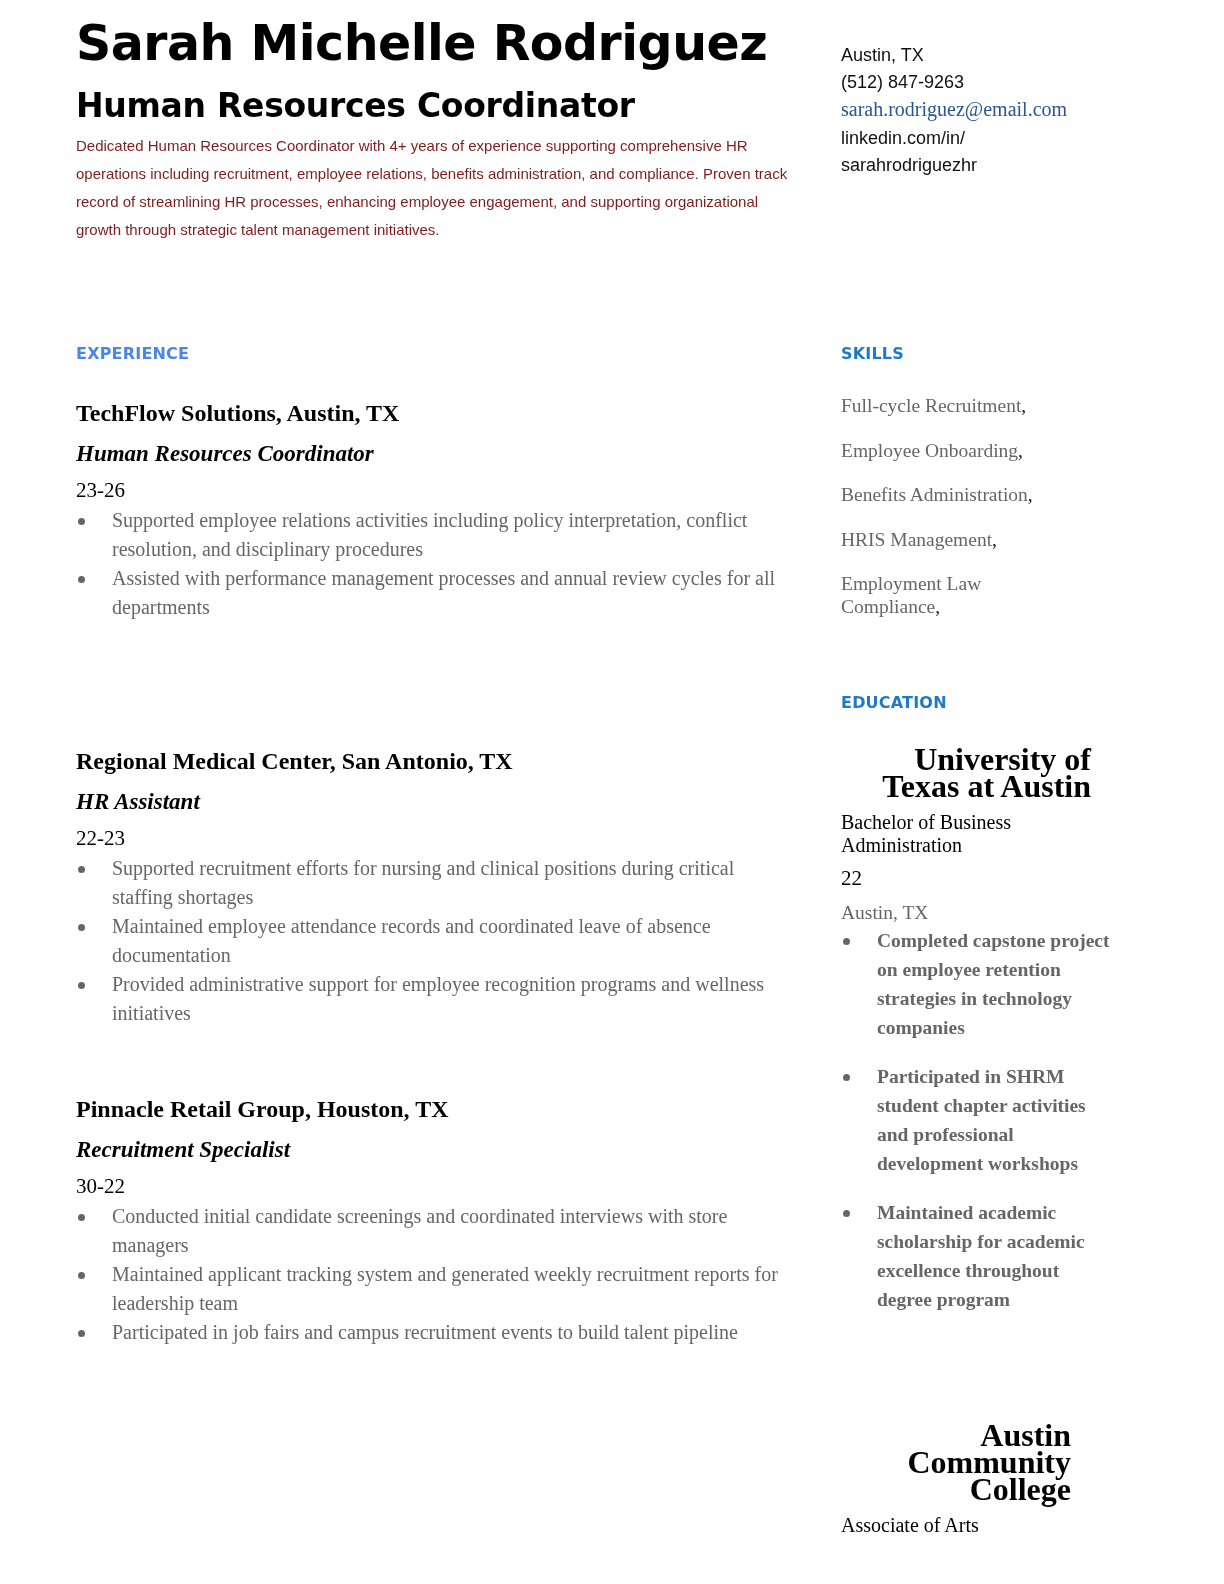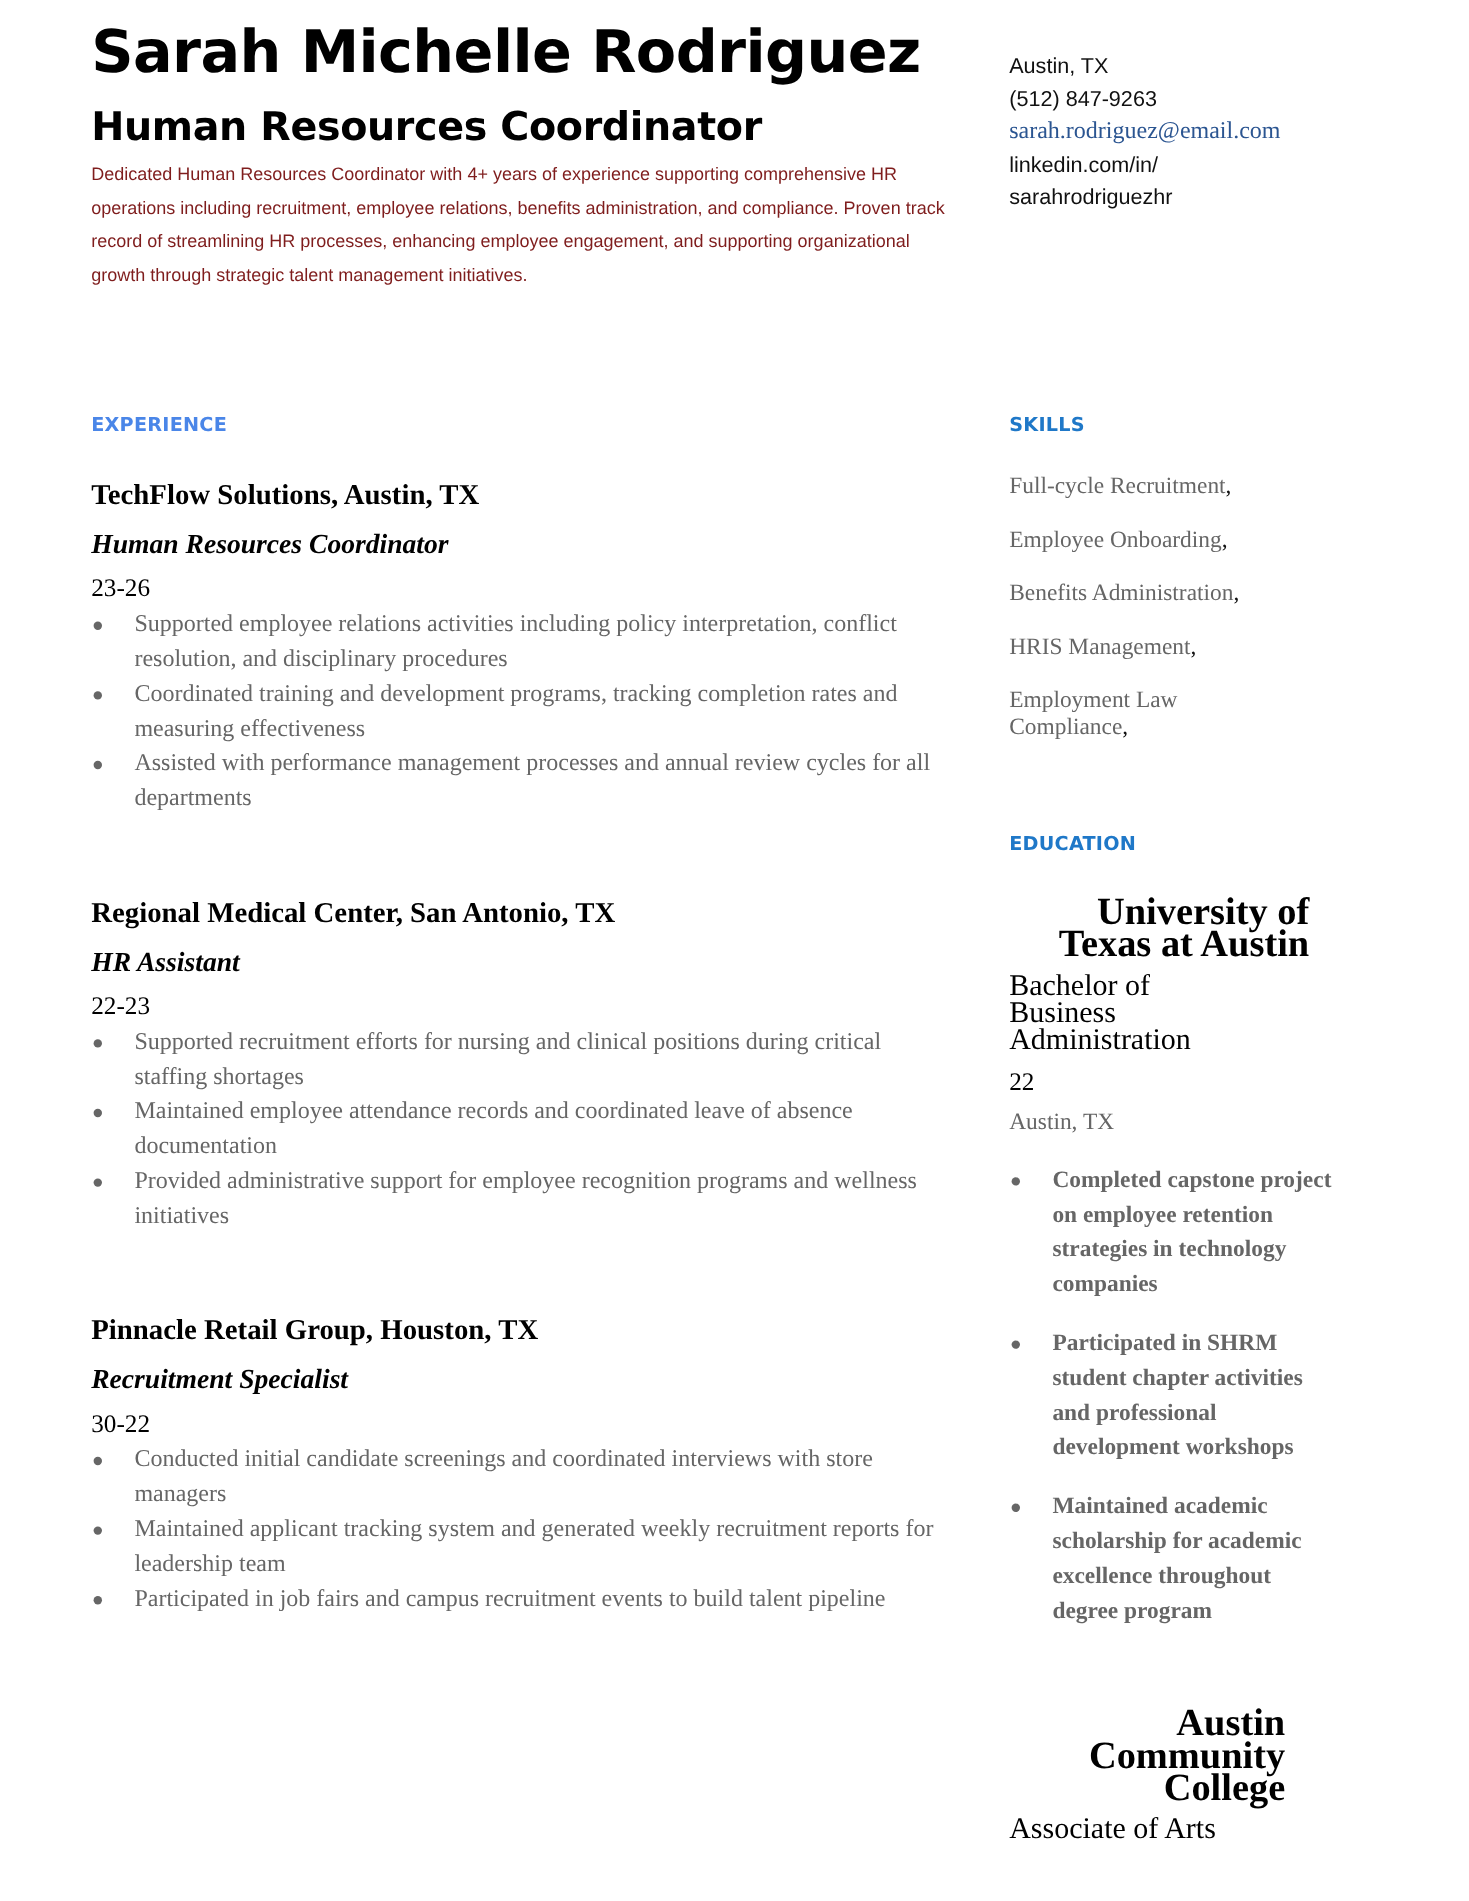--- a/index.html
+++ b/index.html
@@ -112,38 +112,38 @@
     .edu { position: absolute; left: 0; width: 275px; }
     .edu-school {
       font-family: "Liberation Serif", "DejaVu Serif", serif;
       font-weight: 700;
       font-size: 32px;
       line-height: 27px;
       text-align: right;
     }
     .edu-degree {
       font-family: "Liberation Serif", "DejaVu Serif", serif;
-      font-size: 25px;
+      font-size: 20px;
       line-height: 22.5px;
       margin-top: 11px;
     }
     .edu-year {
       font-family: "Liberation Serif", "DejaVu Serif", serif;
       font-size: 21px;
       line-height: 26px;
       margin-top: 9px;
     }
     .edu-location {
       font-family: "Liberation Serif", "DejaVu Serif", serif;
       font-size: 19.5px;
       line-height: 26px;
       color: #666666;
       margin-top: 9px;
     }
-    .edu-bullets { list-style: none; margin-top: 20px; }
+    .edu-bullets { list-style: none; }
     .edu-bullets li {
       position: relative;
       padding-left: 36px;
       font-family: "Liberation Serif", "DejaVu Serif", serif;
       font-weight: 700;
       font-size: 19.5px;
       line-height: 29px;
       color: #666666;
       margin-bottom: 20px;
     }
@@ -164,21 +164,20 @@
     <p class="summary">Dedicated Human Resources Coordinator with 4+ years of experience supporting comprehensive HR operations including recruitment, employee relations, benefits administration, and compliance. Proven track record of streamlining HR processes, enhancing employee engagement, and supporting organizational growth through strategic talent management initiatives.</p>
 
     <div class="section-heading exp-heading">EXPERIENCE</div>
 
     <div class="job" style="top: 398px;">
       <div class="job-company">TechFlow Solutions, Austin, TX</div>
       <div class="job-role">Human Resources Coordinator</div>
       <div class="job-dates">23-26</div>
       <ul class="bullets">
         <li><span class="dot"></span><span>Supported employee relations activities including policy interpretation, conflict resolution, and disciplinary procedures</span></li>
-        <li><span class="dot"></span><span>Coordinated training and development programs, tracking completion rates and measuring effectiveness</span></li>
         <li><span class="dot"></span><span>Assisted with performance management processes and annual review cycles for all departments</span></li>
       </ul>
     </div>
 
     <div class="job" style="top: 746px;">
       <div class="job-company">Regional Medical Center, San Antonio, TX</div>
       <div class="job-role">HR Assistant</div>
       <div class="job-dates">22-23</div>
       <ul class="bullets">
         <li><span class="dot"></span><span>Supported recruitment efforts for nursing and clinical positions during critical staffing shortages</span></li>

